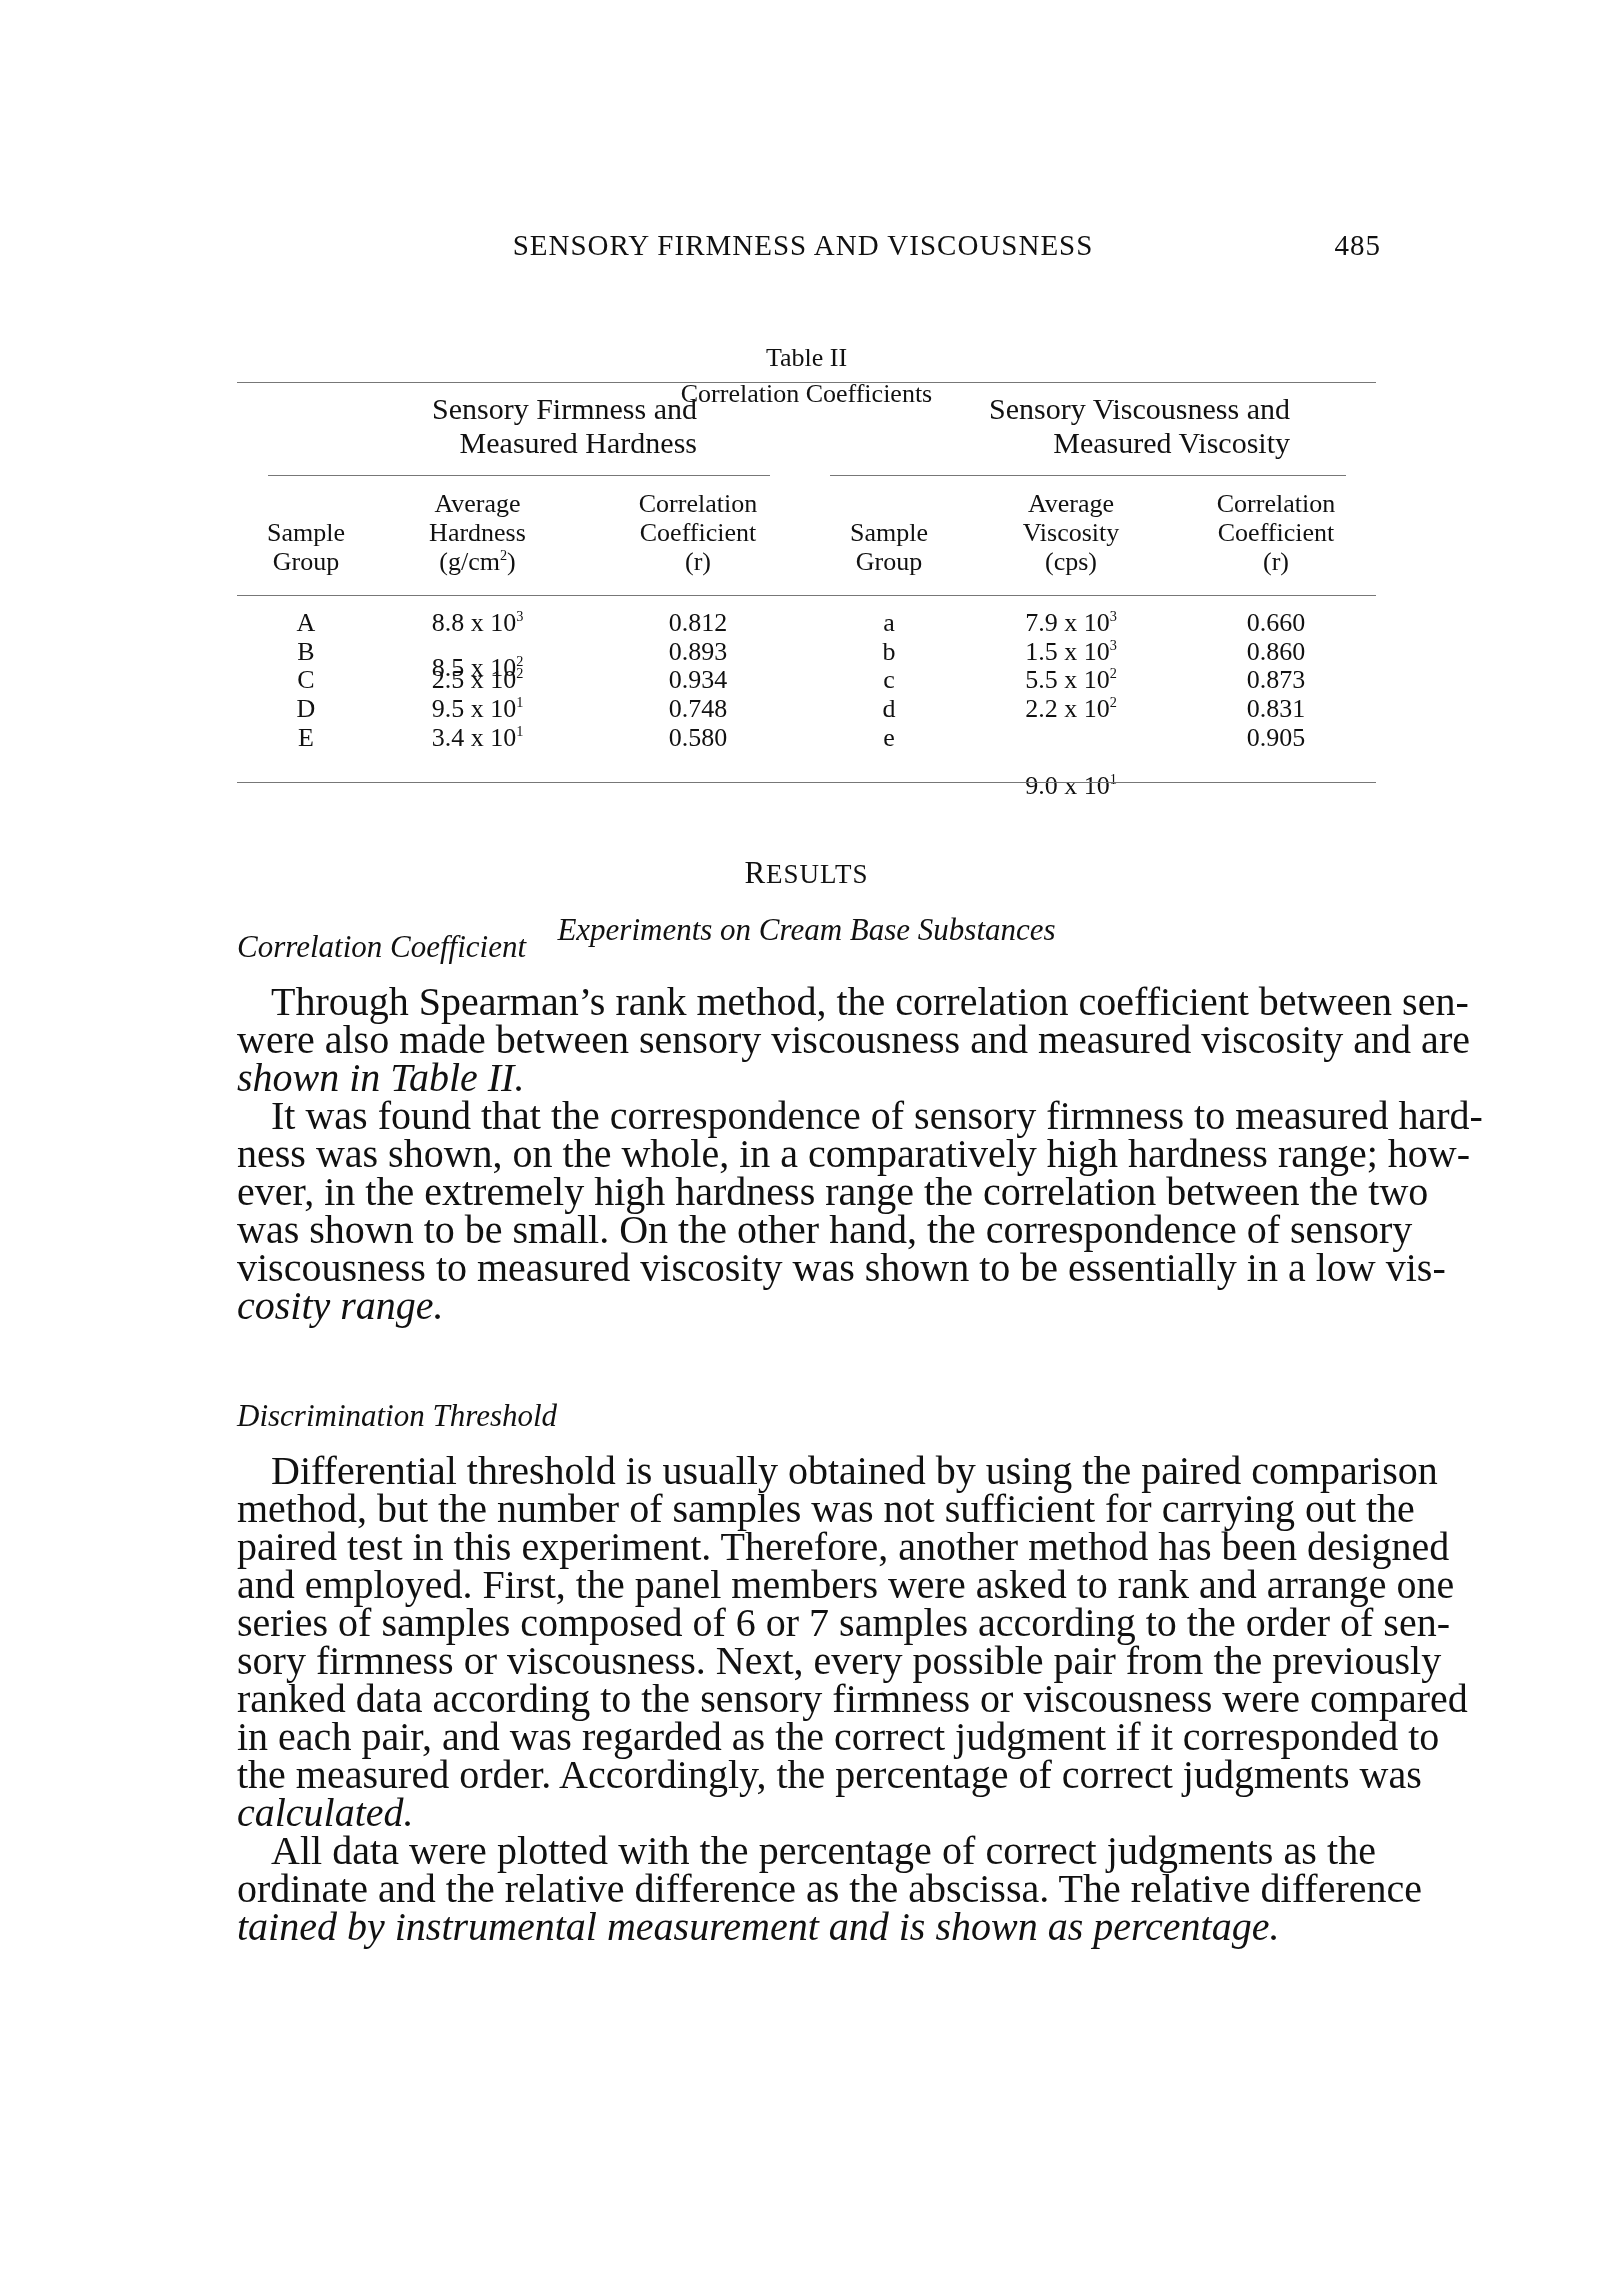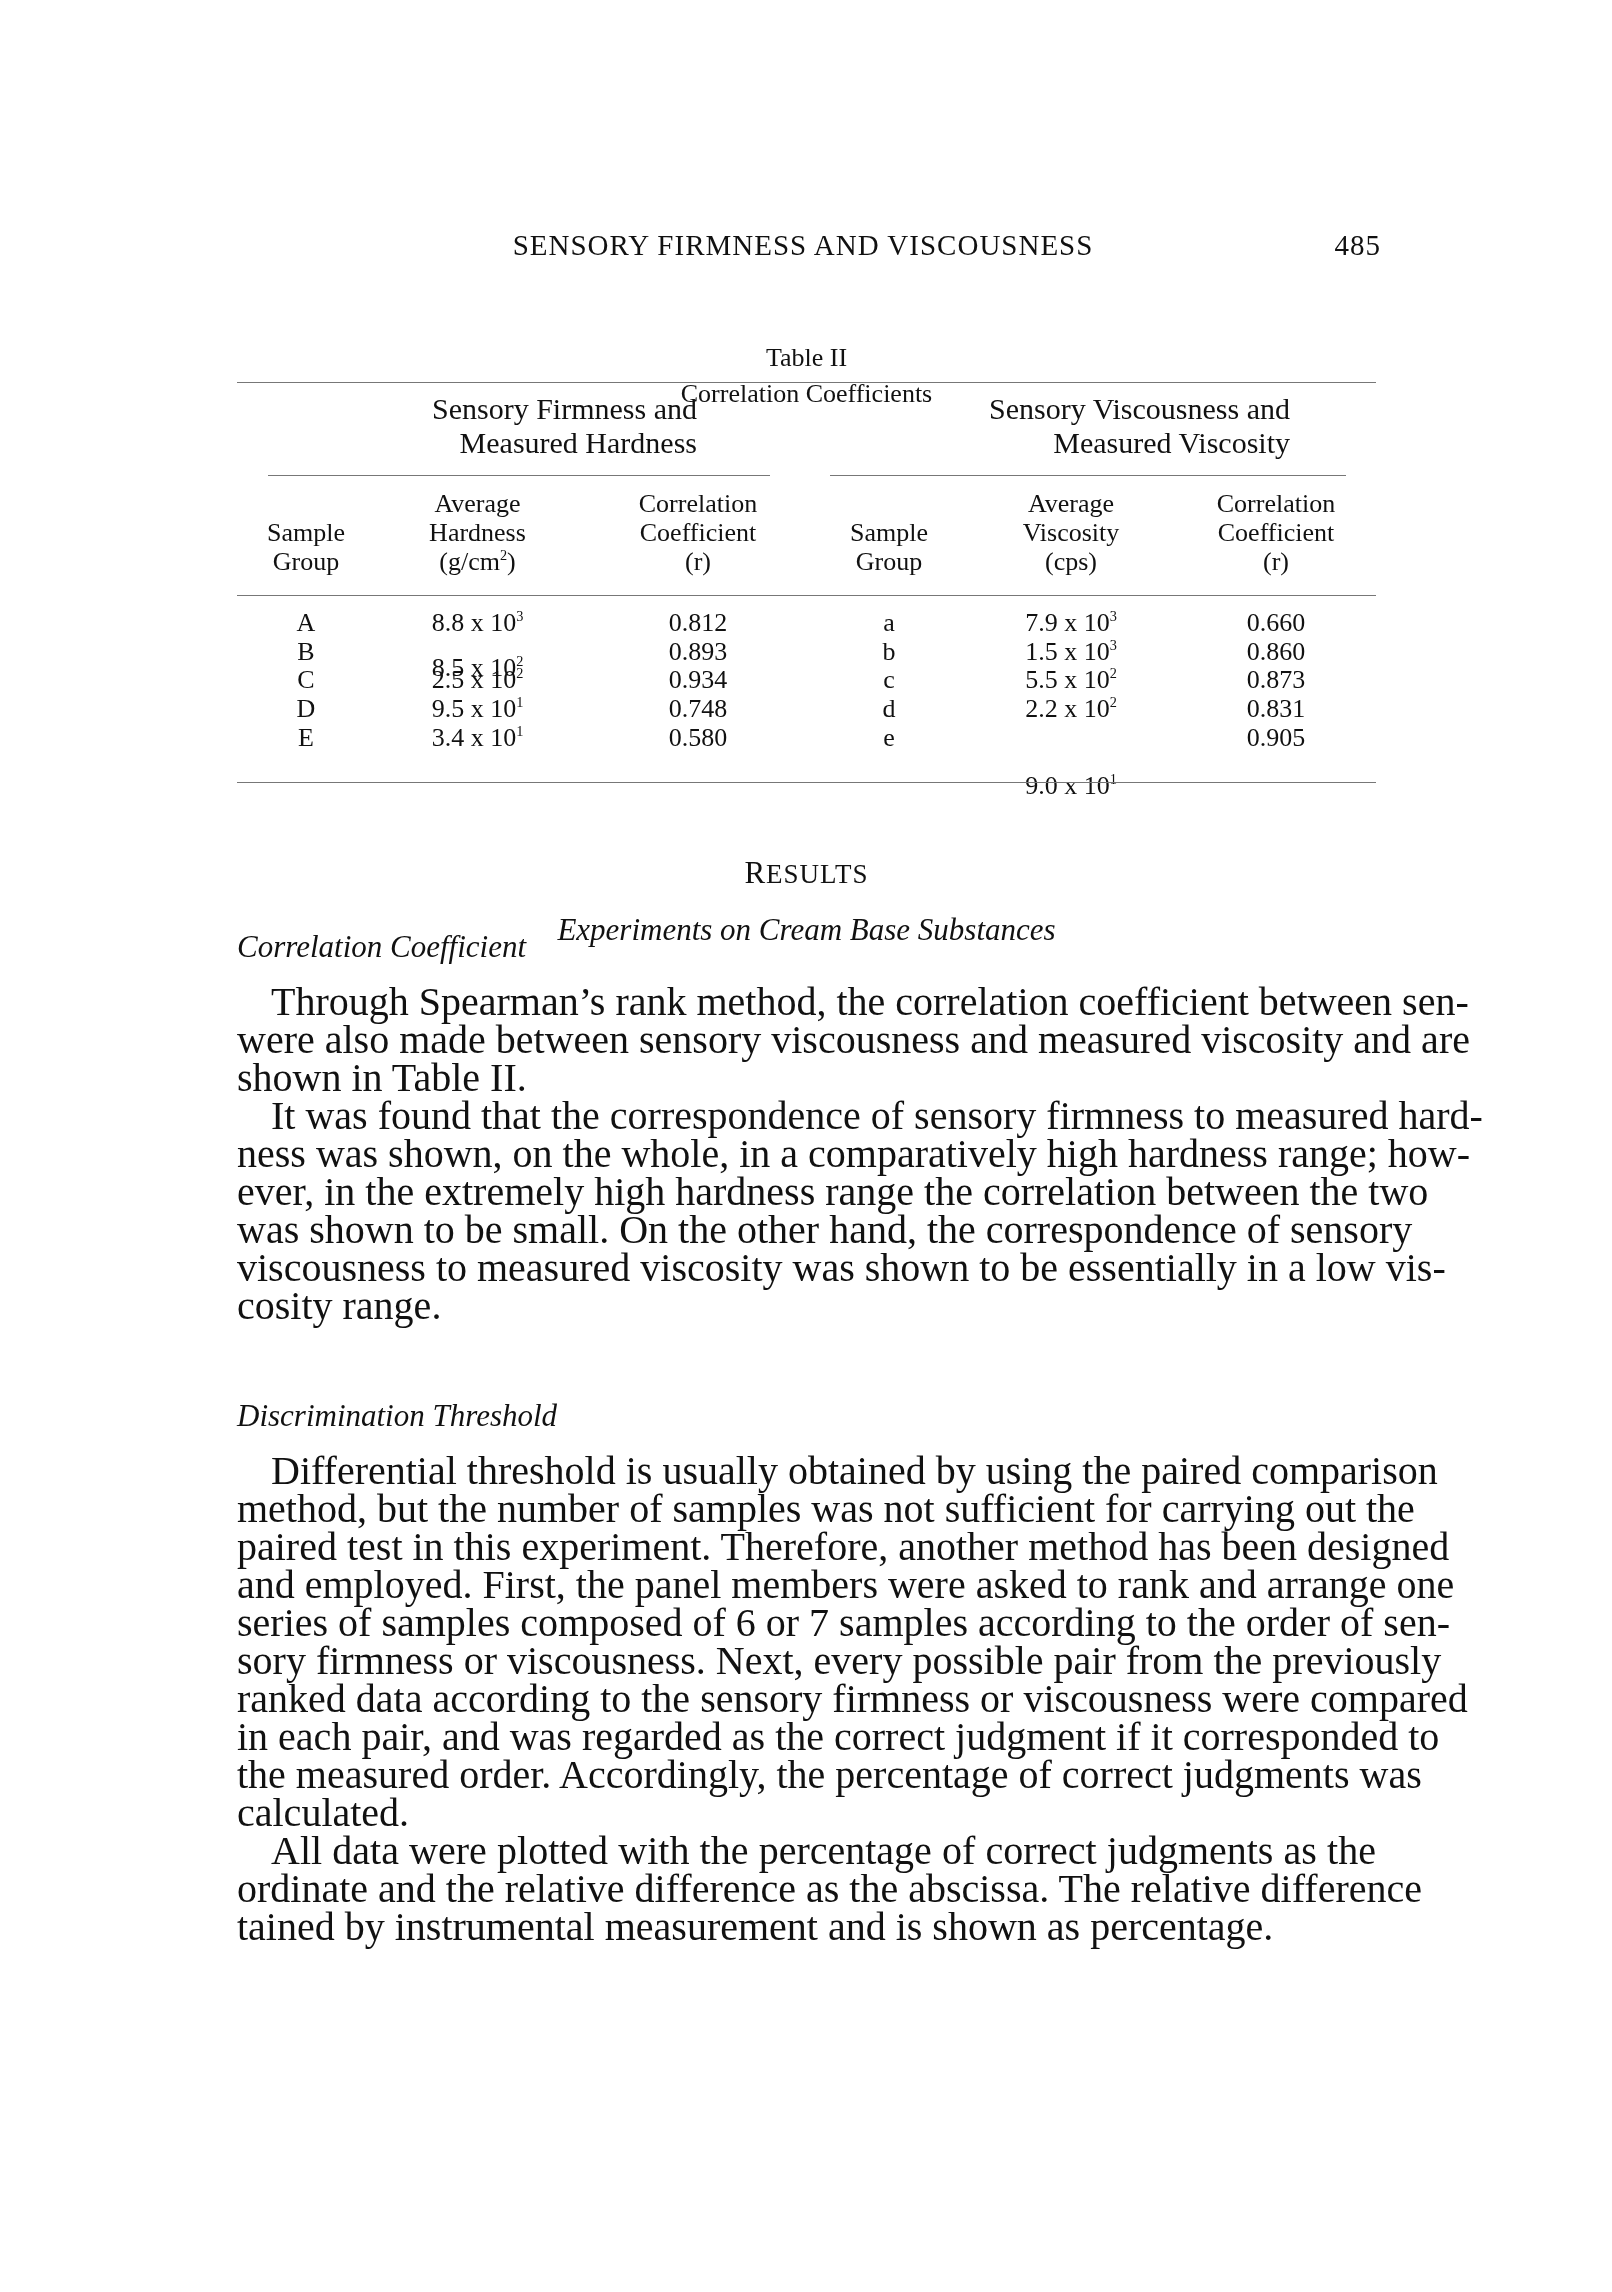--- a/index.html
+++ b/index.html
@@ -24,21 +24,21 @@
   sup { font-size: 14.3px; vertical-align: 9.6px; line-height: 0; }
   .results { top: 811px; left: 0; width: 1613px; font-size: 27px; letter-spacing: 1px; }
   .results .cap { font-size: 31px; }
   .subhead-center { top: 868px; left: 0; width: 1613px; font-size: 31px; font-style: italic; }
   .subhead { left: 237px; font-size: 31px; font-style: italic; }
   .body-text {
     left: 237px; width: 1139px; font-size: 40px; line-height: 38px;
     text-align: justify; text-align-last: auto;
   }
   .line { display: block; text-align: justify; text-align-last: justify; white-space: nowrap; }
-  .line.last { text-align-last: left; }
+  .line.last { text-align-last: left; font-style: italic; }
 </style>
 </head>
 <body>
 
 <div class="abs running-head">
   <span class="title">SENSORY FIRMNESS AND VISCOUSNESS</span>
   <span class="page">485</span>
 </div>
 
 <div class="abs table-title center">

